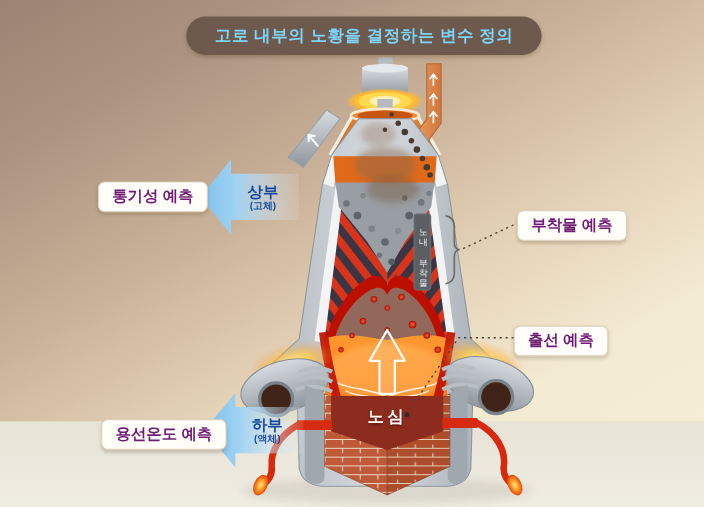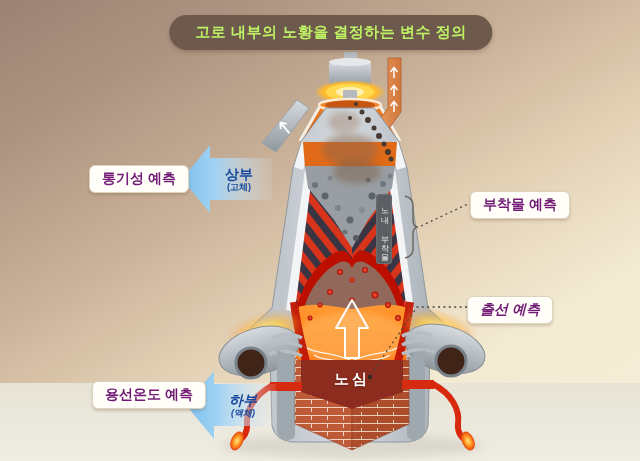--- a/index.html
+++ b/index.html
@@ -6,21 +6,21 @@
   #stage{
     position:relative;width:640px;height:461px;overflow:hidden;
     font-family:"Liberation Sans","DejaVu Sans",sans-serif;
     background:linear-gradient(150deg,#9b8373 0%,#ab9280 16%,#c6ad95 36%,#e4d2b6 58%,#f3ead2 76%,#f5eed8 100%);
   }
   .floor{position:absolute;left:0;top:383px;width:640px;height:78px;
     background:linear-gradient(#e7e3d6,#efece2);z-index:1;}
   #scene{position:absolute;left:0;top:0;z-index:2;}
   .title-pill{
     position:absolute;left:331px;top:15px;transform:translateX(-50%);
-    background:#6d5a4d;color:#bef264;font-size:15px;font-weight:bold;letter-spacing:.5px;
+    background:#6d5a4d;color:#7dd3fc;font-size:15px;font-weight:bold;letter-spacing:.5px;
     padding:8px 26px;border-radius:22px;white-space:nowrap;z-index:5;
     box-shadow:0 2px 4px rgba(60,40,20,.25);
   }
   .callout{
     position:absolute;background:#fffef9;border:1px solid #ddd2bd;border-radius:6px;
     padding:4px 12px;font-size:14px;font-weight:bold;color:#701a75;white-space:nowrap;
     box-shadow:0 2px 3px rgba(90,70,40,.22);z-index:6;
   }
   .arrow-group{position:absolute;width:92px;height:76px;z-index:5;}
   .arrow-group svg{position:absolute;left:0;top:0;}
@@ -304,35 +304,35 @@
       <polygon points="2,38 30,4 30,17 92,17 92,59 30,59 30,72" fill="url(#ag1)"></polygon>
     </svg>
     <div class="zone-label">
       <span class="zone">상부</span>
       <span class="phase">(고체)</span>
     </div>
   </div>
 
 
   <div class="callout" style="left:92px;top:381px;">용선온도 예측</div>
-  <div class="arrow-group" style="left:184px;top:367px;font-style:italic;">
+  <div class="arrow-group" style="left:184px;top:353px;">
     <svg width="92" height="76" viewBox="0 0 92 76">
       <defs>
           <linearGradient id="ag3" x1="0" y1="0" x2="1" y2="0">
         <stop offset="0" stop-color="#7ec0ec"></stop>
             <stop offset=".35" stop-color="#9fd2f3"></stop>
         <stop offset="1" stop-color="#e1eef7" stop-opacity=".1"></stop>
           </linearGradient>
         </defs>
       <polygon points="2,38 30,4 30,17 92,17 92,59 30,59 30,72" fill="url(#ag3)"></polygon>
     </svg>
     <div class="zone-label">
       <span class="zone">하부</span>
       <span class="phase">(액체)</span>
     </div>
   </div>
 
   <div class="callout" style="left:470px;top:191px;text-align:center;">부착물 예측</div>
-  <div class="callout" style="left:467px;top:296px;font-style:italic;">출선 예측</div>
+  <div class="callout" style="left:467px;top:296px;">출선 예측</div>
 
   <div class="wall-tab">노내 부착물</div>
   <div class="core-label">노심</div>
 </div>
 
 </body></html>

